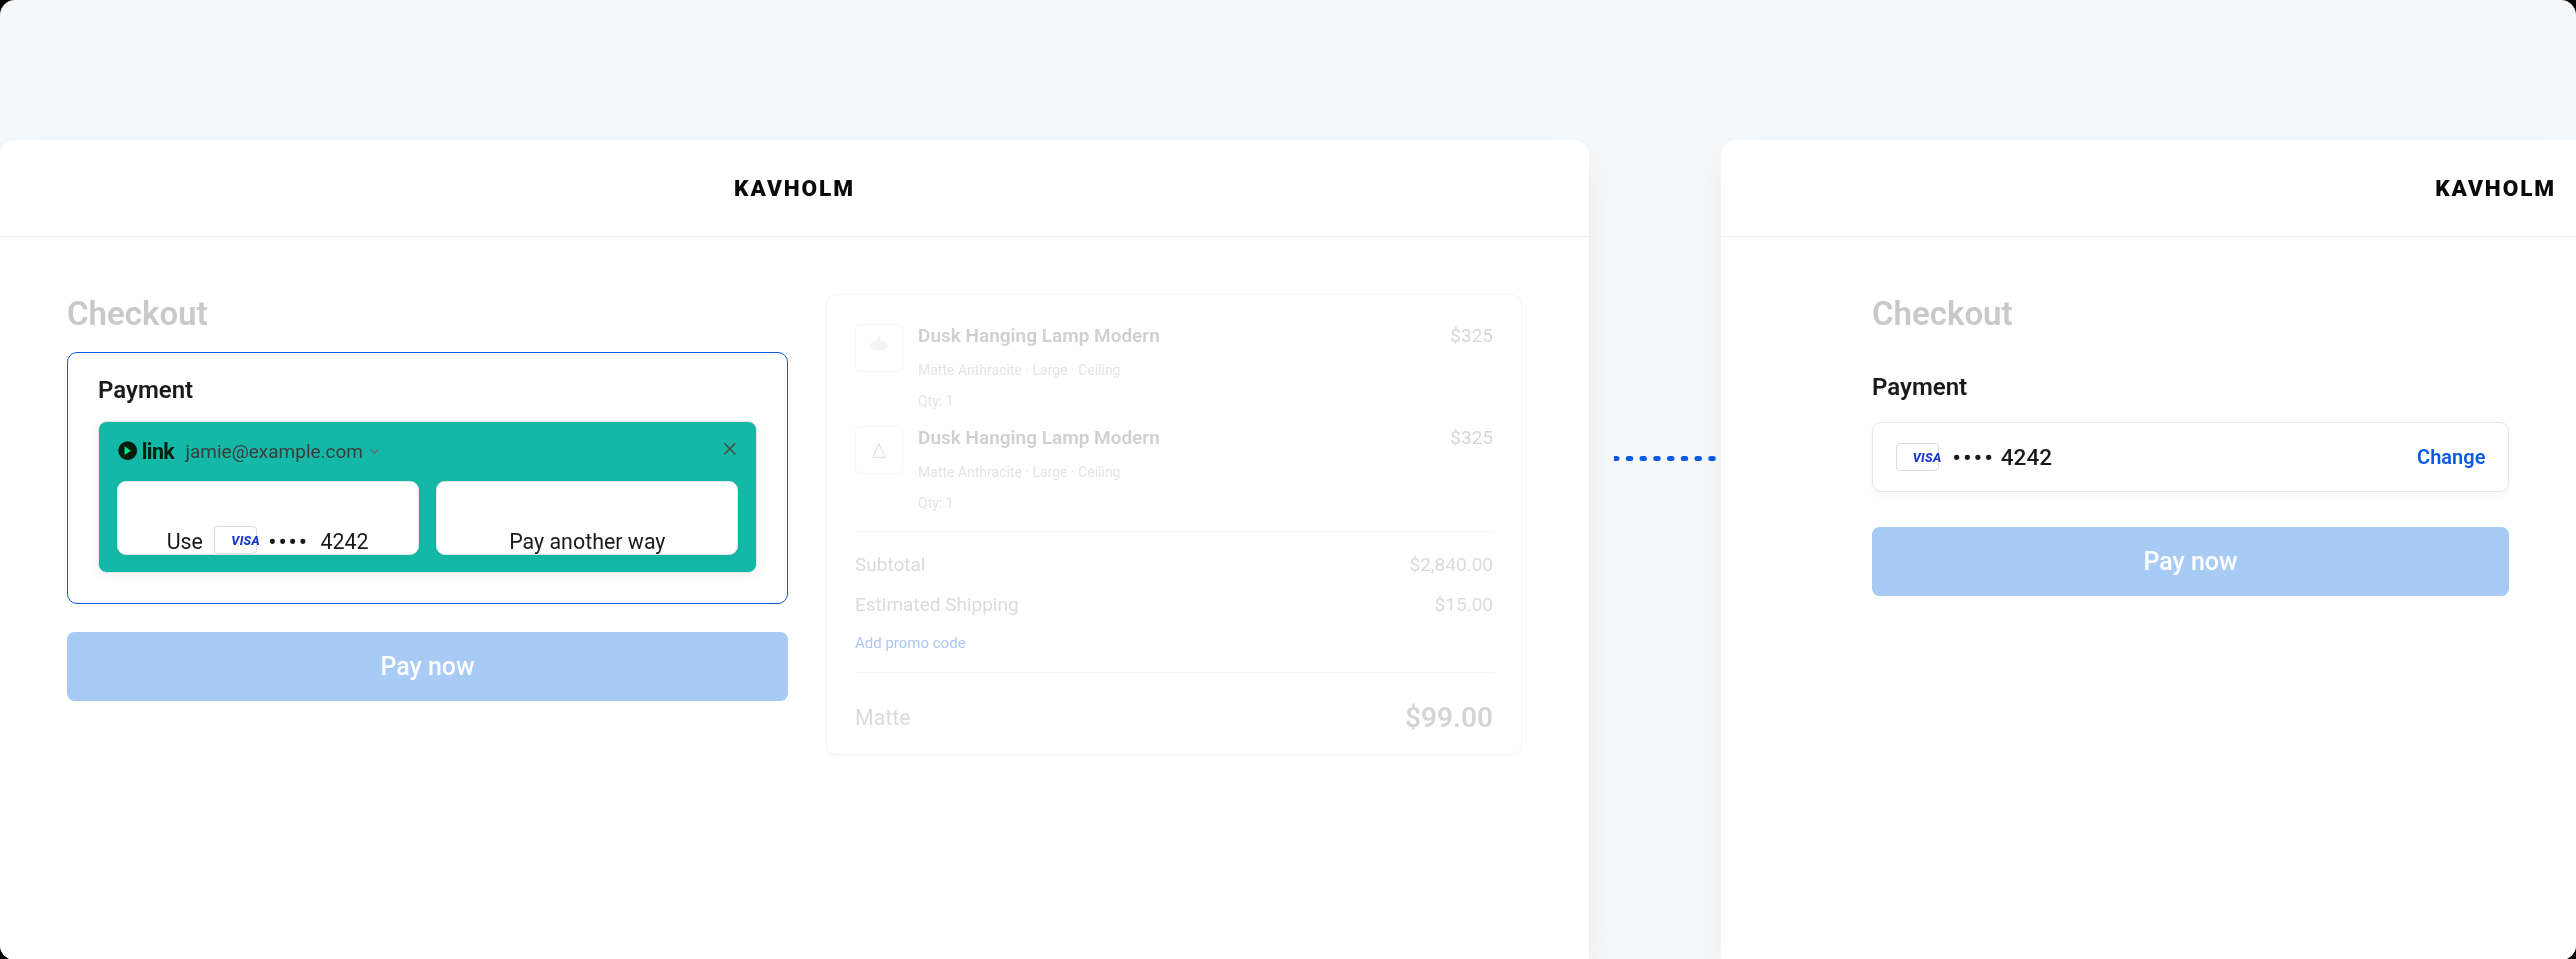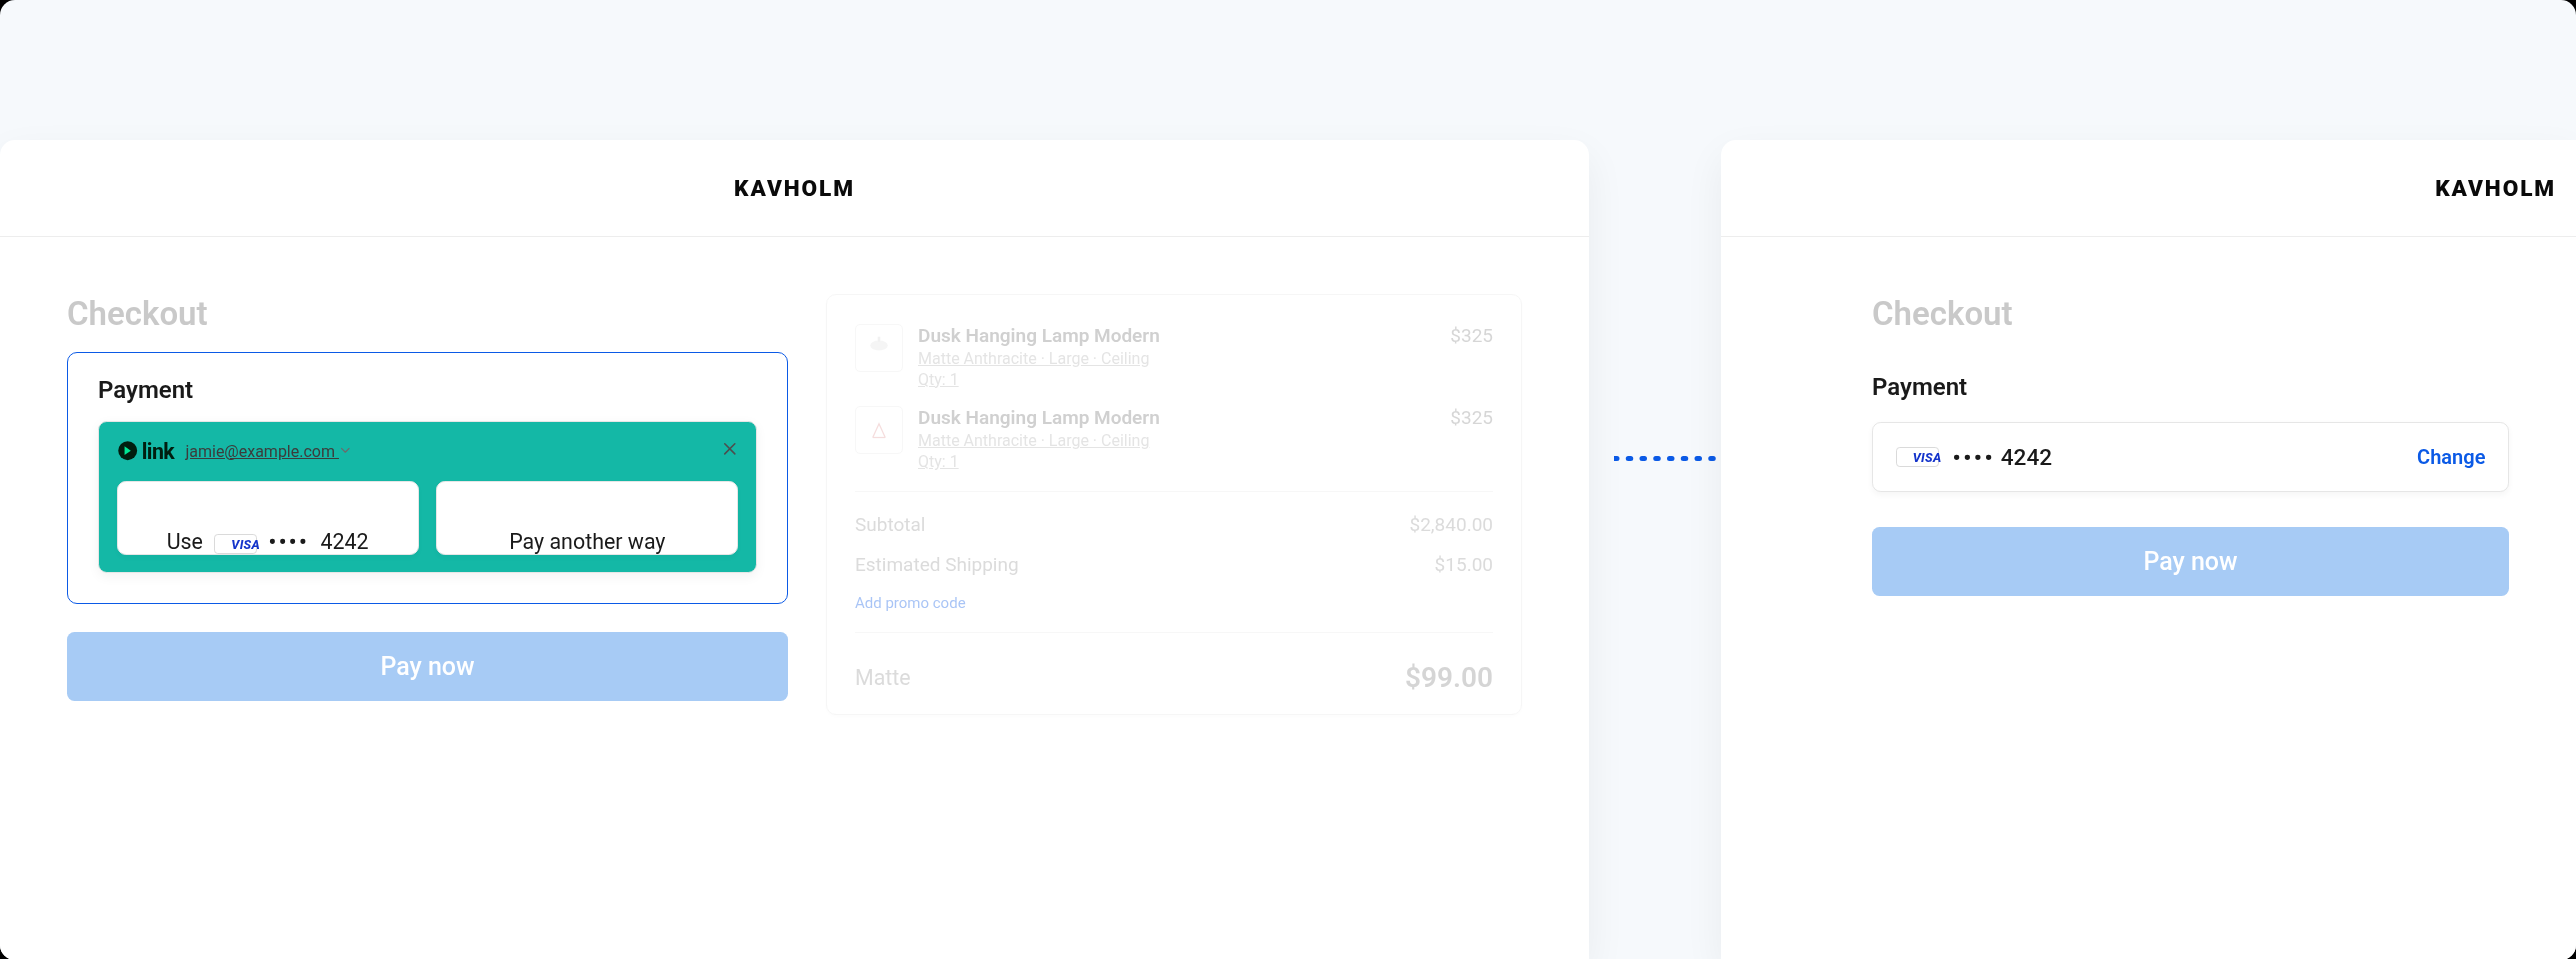--- a/index.html
+++ b/index.html
@@ -90,21 +90,21 @@
     box-shadow: 0 3.8px 11.3px rgba(0,0,0,0.05);
   }
   .link-row {
     display: flex;
     align-items: center;
     justify-content: space-between;
   }
   .link-left { display: flex; align-items: center; gap: 11.3px; }
   .link-logo { display: flex; align-items: center; gap: 3.8px; color: #011E0F; }
   .link-logo-text { font-weight: 700; font-size: 21.4px; letter-spacing: -0.6px; }
-  .link-email { font-size: 16px; color: #3C3C3C; text-decoration: underline; }
+  .link-email { font-size: 19px; color: #3C3C3C; }
   .close-x {
     font-size: 22.6px;
     color: #4D4D4D;
     line-height: 1;
   }
   .choice-row {
     display: flex;
     gap: 17.6px;
     margin-top: 17.6px;
   }
@@ -117,21 +117,21 @@
     align-items: flex-end;
     justify-content: center;
     gap: 11.3px;
     font-size: 21.4px;
     color: #1A1A1A;
     background: #fff;
     box-shadow: 0 2.5px 5px rgba(0,0,0,0.03);
   }
   .visa-badge {
     width: 43px;
-    height: 20px;
+    height: 28px;
     border: 1.3px solid #DADADA;
     border-radius: 3.8px;
     display: flex;
     align-items: center;
     justify-content: center;
     font-size: 12.6px;
     font-weight: 800;
     font-style: italic;
     color: #1434CB;
     background: #fff;
@@ -166,21 +166,21 @@
   .thumb {
     width: 48px; height: 48px;
     background: #fff;
     border-radius: 5px;
     border: 0.6px solid #EAEAEA;
     position: relative;
     display:flex; align-items:center; justify-content:center;
   }
   .li-main { flex: 1; }
   .li-title { font-size: 19px; font-weight: 600; color: #7A7A7A; }
-  .li-sub { font-size: 16px; color: #B3B3B3; margin-top: 2px; text-decoration: underline; }
+  .li-sub { font-size: 14px; color: #B3B3B3; margin-top: 15px; }
   .li-price { font-size: 19px; color: #8D8D8D; }
   .sep { height: 0; border-top: 0.6px solid #E9E9E9; margin: 11.3px 0; }
   .row { display: flex; justify-content: space-between; font-size: 19px; color: #9A9A9A; padding: 8.8px 0;}
   .promo { color: #0B5AE6; font-size: 15px; padding: 8.8px 0; }
   .total-row { display: flex; justify-content: space-between; align-items: center; padding-top: 16.4px; }
   .total-label { font-size: 21.4px; color: #9A9A9A; }
   .total-val { font-size: 28px; font-weight: 600; color: #8A8A8A; }
 
   
   .win-right {

